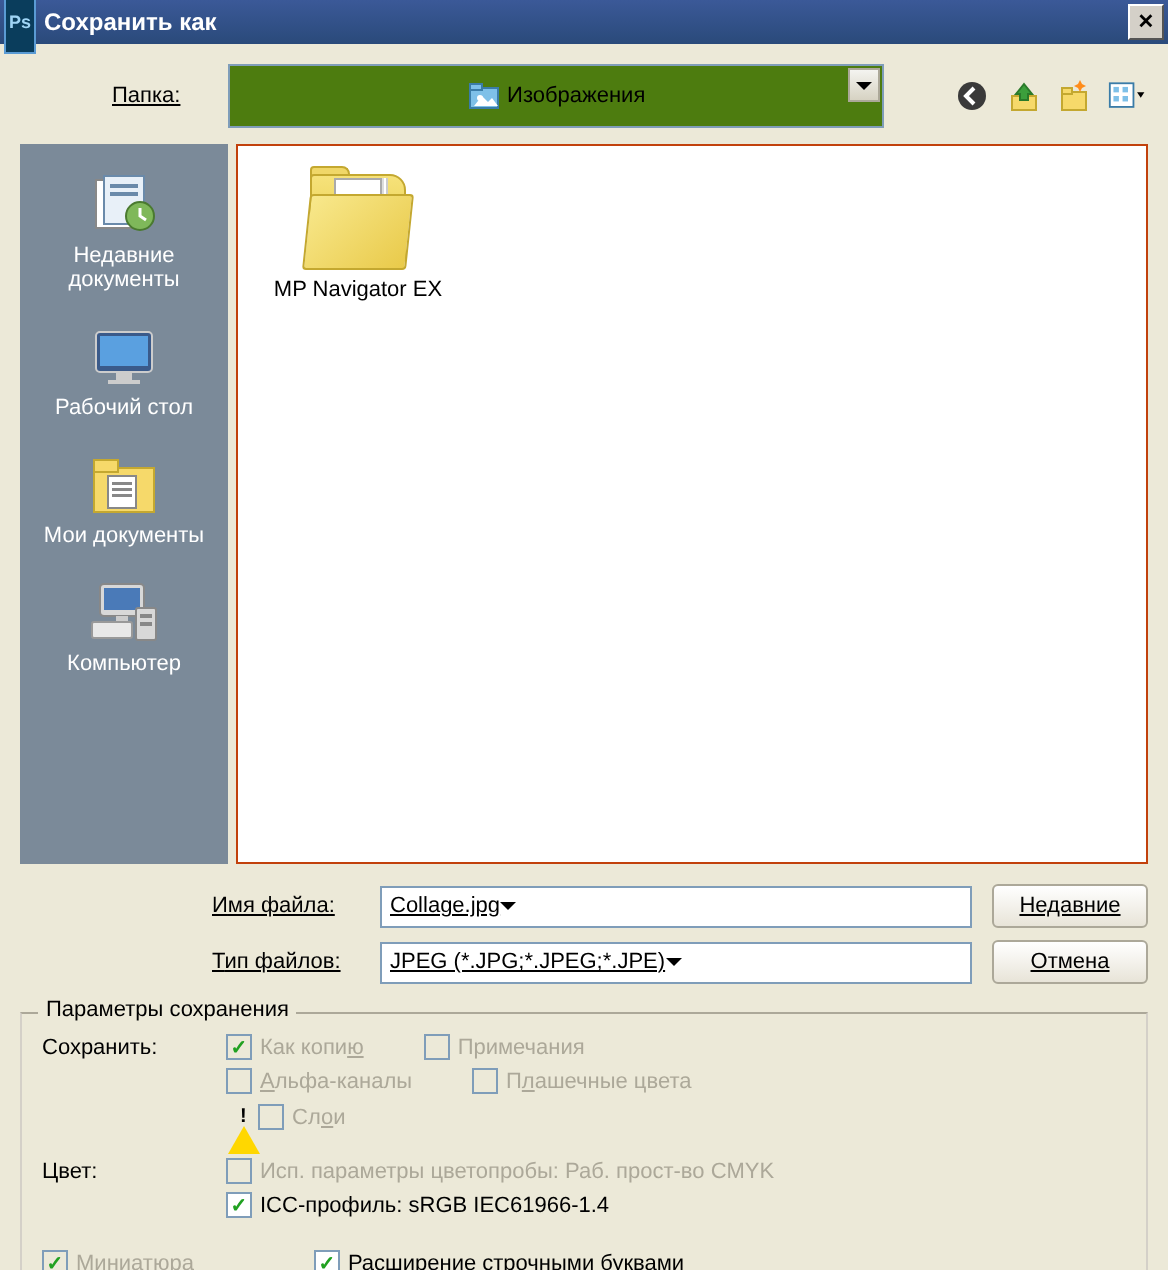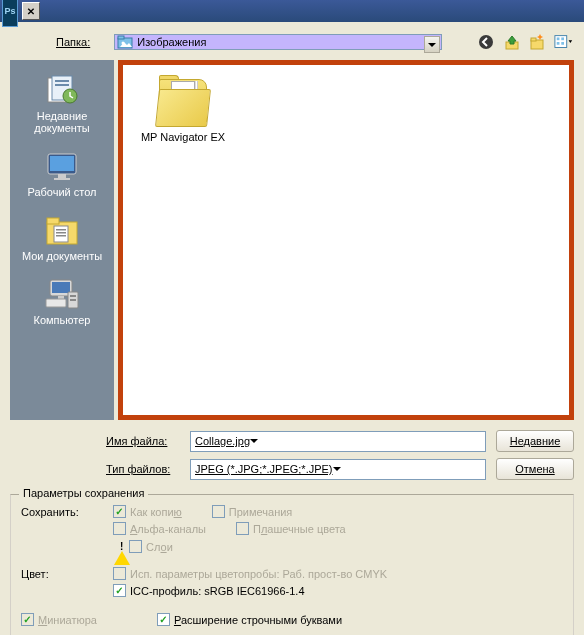--- a/index.html
+++ b/index.html
@@ -4,31 +4,31 @@
 <style>
 * { box-sizing: border-box; margin: 0; padding: 0; }
 body { font-family: Tahoma, sans-serif; font-size: 11px; background: #fff; width: 584px; height: 635px; overflow: hidden; }
 .titlebar { background: linear-gradient(to bottom, #3b5998, #2a4a7a); color: #fff; height: 22px; display: flex; align-items: center; padding: 0 2px; font-weight: bold; font-size: 12px; }
 .titlebar .ps-icon { width: 16px; height: 32px; background: #0a3d5c; border: 1px solid #5a9bd4; display: flex; align-items: center; justify-content: center; font-size: 9px; font-weight: bold; color: #9fd4f5; margin-right: 4px; }
 .titlebar .title { flex: 1; }
 .titlebar .close { width: 18px; height: 18px; background: #d4d0c8; border: 1px solid #fff; border-right-color: #555; border-bottom-color: #555; display: flex; align-items: center; justify-content: center; font-family: Arial; font-size: 10px; font-weight: bold; color: #000; }
 .dialog { background: #ece9d8; height: 613px; padding: 10px; }
 .toprow { display: flex; align-items: center; gap: 24px; margin-bottom: 8px; padding-left: 46px; }
 .toprow .label { text-decoration: underline; }
-.dropdown { flex: 1; height: 16px; background: #c4b5fd; border: 1px solid #7f9db9; display: flex; align-items: center; padding: 0 2px; position: relative; }
+.dropdown { flex: 1; height: 32px; background: #4d7c0f; border: 1px solid #7f9db9; display: flex; align-items: center; padding: 0 2px; position: relative; justify-content: center; }
 .dropdown .dd-icon { width: 16px; height: 16px; margin-right: 4px; }
 .dropdown .dd-arrow { width: 16px; height: 17px; background: linear-gradient(#f4f4f0,#d6d2c2); border: 1px solid #aca899; display: flex; align-items: center; justify-content: center; position: absolute; right: 1px; top: 1px; }
 .arrow-down { width: 0; height: 0; border-left: 4px solid transparent; border-right: 4px solid transparent; border-top: 4px solid #000; }
 .toolbar-icons { display: flex; gap: 6px; align-items: center; margin-left: 10px; }
 .tb-icon { width: 20px; height: 20px; display: flex; align-items: center; justify-content: center; cursor: pointer; }
 .main-area { display: flex; height: 360px; }
 .sidebar { width: 104px; background: #7b8a99; display: flex; flex-direction: column; align-items: center; padding-top: 8px; gap: 4px; }
 .side-item { display: flex; flex-direction: column; align-items: center; color: #fff; font-size: 11px; text-align: center; width: 100%; padding: 6px 2px; cursor: pointer; }
 .side-item .s-icon { width: 36px; height: 32px; margin-bottom: 4px; }
-.file-area { flex: 1; background: #fff; border: 5px solid #c2410c; margin-left: 4px; padding: 10px; display: flex; align-items: flex-start; }
+.file-area { flex: 1; background: #fff; border: 1px solid #c2410c; margin-left: 4px; padding: 10px; display: flex; align-items: flex-start; }
 .folder-item { display: flex; flex-direction: column; align-items: center; width: 100px; }
 .folder-icon { width: 60px; height: 52px; position: relative; }
 .folder-back { position: absolute; left: 6px; top: 4px; width: 48px; height: 44px; background: linear-gradient(#f6e27a,#e5c742); border-radius: 2px 8px 2px 2px; border: 1px solid #c4a830; }
 .folder-tab { position: absolute; left: 6px; top: 0; width: 20px; height: 8px; background: #f0d768; border: 1px solid #c4a830; border-bottom: none; border-radius: 2px 4px 0 0; }
 .folder-doc { position: absolute; left: 18px; top: 6px; width: 24px; height: 40px; background: #fff; border: 1px solid #aaa; box-shadow: 1px 0 0 #ddd, 2px 0 0 #fff, 3px 0 0 #ccc; }
 .folder-front { position: absolute; left: 4px; top: 14px; width: 52px; height: 38px; background: linear-gradient(135deg,#f8e88c,#e9ca4a); border: 1px solid #c4a830; border-radius: 2px; transform: skewX(-6deg); }
 .folder-label { margin-top: 4px; text-align: center; font-size: 11px; color: #000; }
 .bottom-rows { margin-top: 10px; display: flex; text-decoration: underline; }
 .bottom-left { width: 92px; }
 .bottom-mid { flex: 1; }
@@ -50,20 +50,21 @@
 .warn-icon { width: 16px; height: 14px; display: inline-block; }
 .warn-tri { width: 0; height: 0; border-left: 8px solid transparent; border-right: 8px solid transparent; border-bottom: 14px solid #ffd700; position: relative; }
 .warn-tri::after { content: "!"; position: absolute; left: -2px; top: 2px; font-size: 10px; font-weight: bold; color: #000; }
 .u-letter { text-decoration: underline; }
 </style>
 </head>
 <body>
 
 <div class="titlebar">
   <div class="ps-icon">Ps</div>
+  <div class="title">Сохранить как</div>
   <div class="close">✕</div>
 </div>
 
 <div class="dialog">
 
   <div class="toprow">
     <span class="label"><span class="u-letter">П</span><span>апка:</span></span>
     <div class="dropdown">
       <svg class="dd-icon" viewBox="0 0 16 16">
           <rect x="1" y="4" width="14" height="10" fill="#7ec0e8" stroke="#3a7ca8"></rect>

